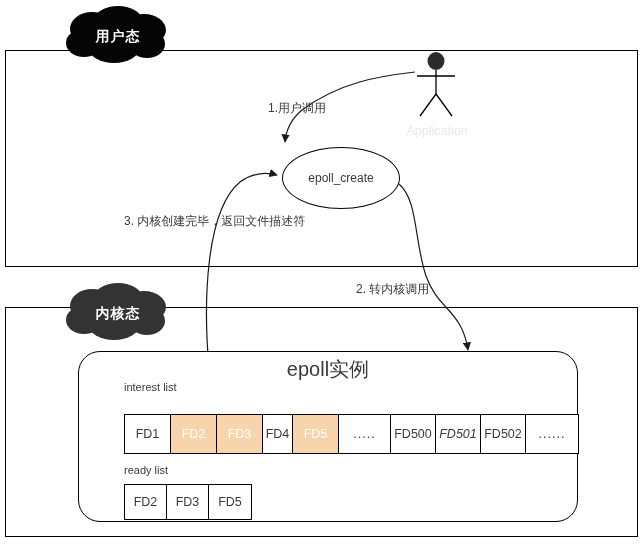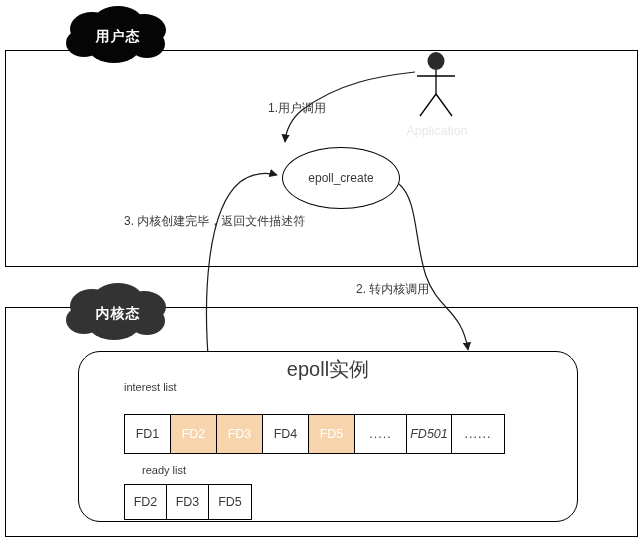--- a/index.html
+++ b/index.html
@@ -79,21 +79,21 @@
     box-sizing:border-box;
   }
   #epoll-instance-title{
     position:absolute;left:78px;top:356px;width:500px;
     text-align:center;font-size:20px;color:#3a3a3a;z-index:3;
   }
   .list-caption{
     position:absolute;font-size:11px;color:#3a3a3a;z-index:3;
   }
   #interest-caption{left:124px;top:381px;}
-  #ready-caption{left:124px;top:464px;margin-left:18px;}
+  #ready-caption{left:124px;top:464px;}
 
   
   .fd-row{
     position:absolute;display:flex;z-index:3;
     border:1.1px solid #000;background:#fff;box-sizing:border-box;
   }
   #interest-list{left:124px;top:402px;height:40px;margin-top:12px;}
   #ready-list{left:124px;top:484px;height:36px;}
   .fd-cell{
     box-sizing:border-box;
@@ -180,24 +180,26 @@
   <div class="flow-label" id="label-2">2. 转内核调用</div>
 
   <div id="epoll-instance"></div>
   <div id="epoll-instance-title">epoll实例</div>
 
   <div class="list-caption" id="interest-caption">interest list</div>
   <div class="fd-row" id="interest-list">
       <div class="fd-cell" style="width: 46px;">FD1</div>
       <div class="fd-cell hl" style="width: 46px;">FD2</div>
       <div class="fd-cell hl" style="width: 46px;">FD3</div>
-      <div class="fd-cell" style="width: 46px;">FD4</div>
+      <div class="fd-cell" style="width: 30px;">FD4</div>
       <div class="fd-cell hl" style="width: 46px;">FD5</div>
       <div class="fd-cell dots" style="width: 52px;">.....</div>
+      <div class="fd-cell" style="width: 45px;">FD500</div>
       <div class="fd-cell" style="width: 45px; font-style: italic;">FD501</div>
+      <div class="fd-cell" style="width: 45px;">FD502</div>
       <div class="fd-cell dots" style="width: 52px;">......</div>
     </div>
 
   <div class="list-caption" id="ready-caption">ready list</div>
   <div class="fd-row" id="ready-list">
       <div class="fd-cell" style="width: 42px;">FD2</div>
       <div class="fd-cell" style="width: 42px;">FD3</div>
       <div class="fd-cell" style="width: 42px;">FD5</div>
     </div>
 

